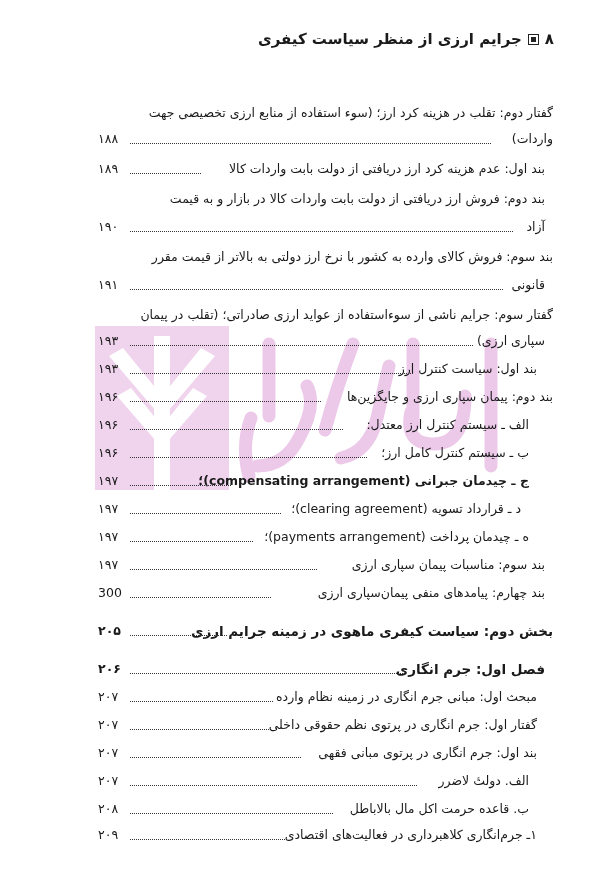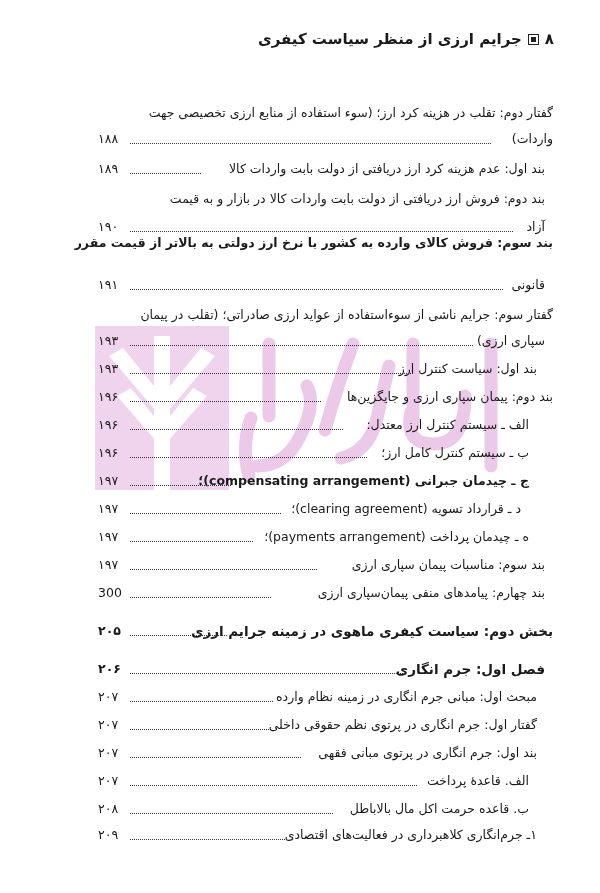--- a/index.html
+++ b/index.html
@@ -80,21 +80,21 @@
       <span class="pg">۱۸۹</span>
     </div>
 
     <div class="cont" style="top:164px; right:55px;"><span>بند دوم: فروش ارز دریافتی از دولت بابت واردات کالا در بازار و به قیمت</span></div>
     <div class="row" style="top:192px;">
       <span class="t" style="right:8px;">آزاد</span>
       <span class="dots" style="right:40px; left:32px;"></span>
       <span class="pg">۱۹۰</span>
     </div>
 
-    <div class="cont" style="top:208px;font-weight:bold;"><span>بند سوم: فروش کالای وارده به کشور با نرخ ارز دولتی به بالاتر از قیمت مقرر</span></div>
+    <div class="cont" style="top:222px;"><span>بند سوم: فروش کالای وارده به کشور با نرخ ارز دولتی به بالاتر از قیمت مقرر</span></div>
     <div class="row" style="top:250px;">
       <span class="t" style="right:8px;">قانونی</span>
       <span class="dots" style="right:50px; left:32px;"></span>
       <span class="pg">۱۹۱</span>
     </div>
 
     <div class="cont" style="top:280px;"><span>گفتار سوم: جرایم ناشی از سوءاستفاده از عواید ارزی صادراتی؛ (تقلب در پیمان</span></div>
     <div class="row" style="top:306px;">
       <span class="t" style="right:8px;">سپاری ارزی)</span>
       <span class="dots" style="right:80px; left:32px;"></span>
@@ -179,21 +179,21 @@
       <span class="pg">۲۰۷</span>
     </div>
 
     <div class="row" style="top:718px;">
       <span class="t" style="right:16px;">بند اول: جرم انگاری در پرتوی مبانی فقهی</span>
       <span class="dots" style="right:252px; left:32px;"></span>
       <span class="pg">۲۰۷</span>
     </div>
 
     <div class="row" style="top:746px;">
-      <span class="t" style="right:24px;">الف. قاعدهٔ پرداخت</span>
+      <span class="t" style="right:24px;">الف. دولتٔ لاضرر</span>
       <span class="dots" style="right:136px; left:32px;"></span>
       <span class="pg">۲۰۷</span>
     </div>
 
     <div class="row" style="top:774px;">
       <span class="t" style="right:24px;">ب. قاعده حرمت اکل مال بالاباطل</span>
       <span class="dots" style="right:220px; left:32px;"></span>
       <span class="pg">۲۰۸</span>
     </div>
 

